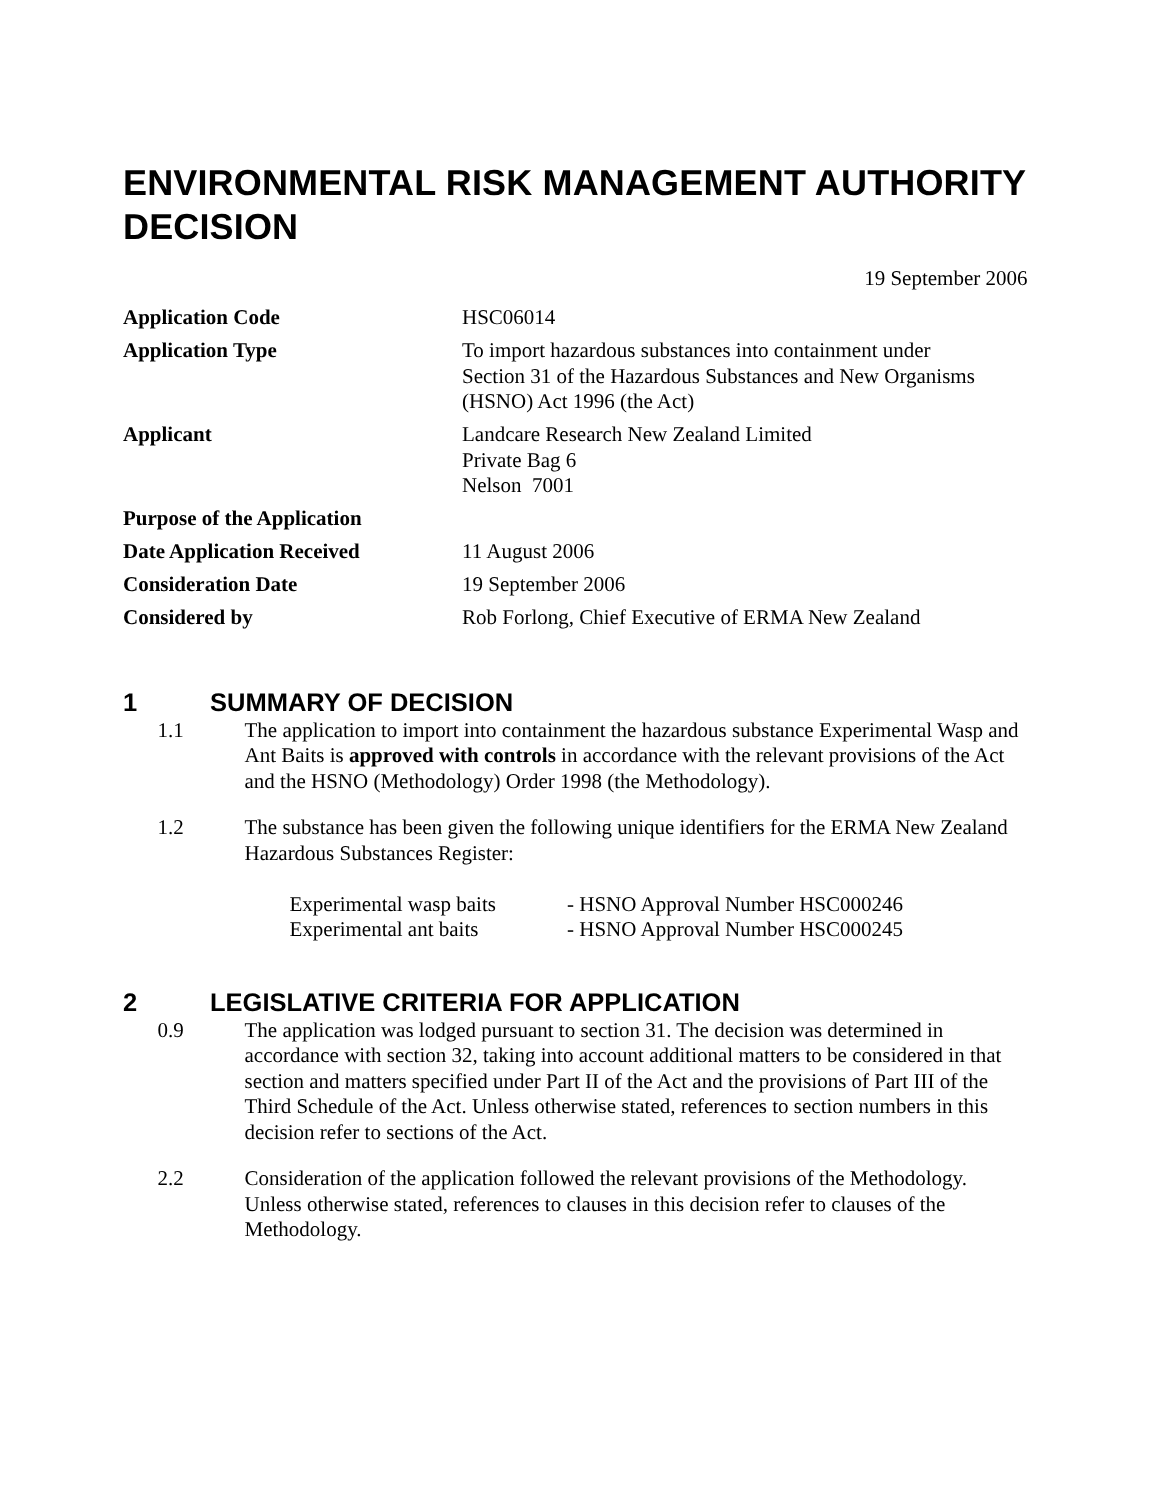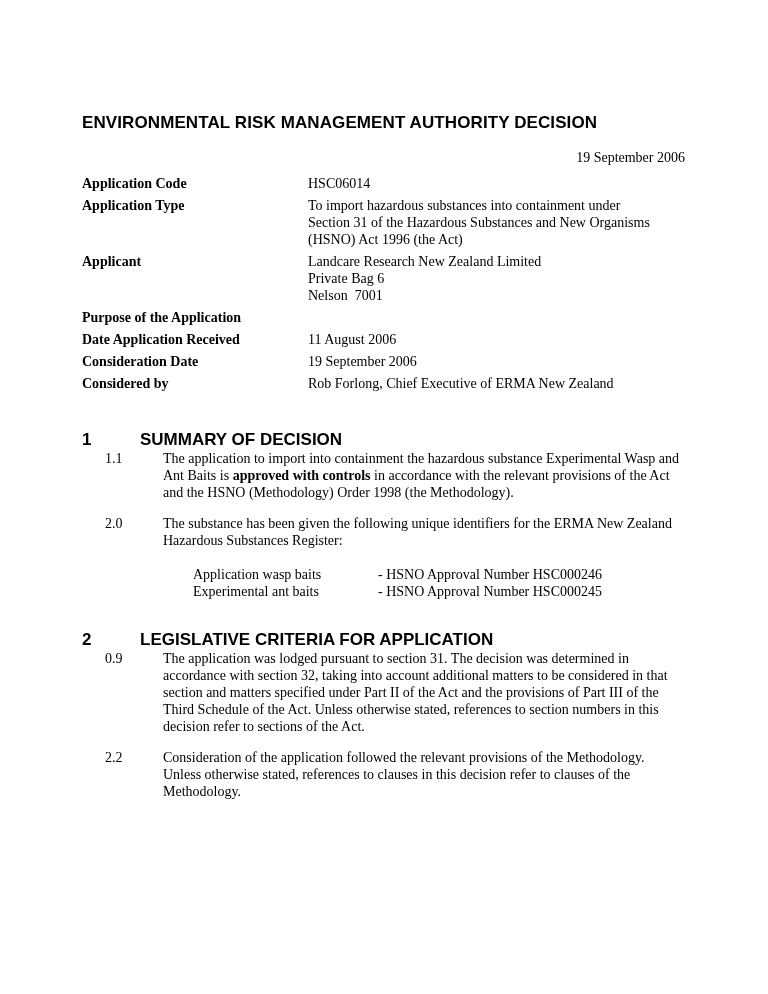--- a/index.html
+++ b/index.html
@@ -13,21 +13,21 @@
     color: #000000;
     font-family: "Liberation Serif", serif;
     font-size: 14px;
     line-height: 17px;
     padding: 108px 83px 0 82px;
     overflow: hidden;
   }
   .doc-title {
     font-family: "Liberation Sans", sans-serif;
     font-weight: bold;
-    font-size: 17px;
+    font-size: 24px;
     line-height: 29px;
     letter-spacing: 0.1px;
   }
   .doc-date {
     text-align: right;
     margin-top: 12px;
   }
   .details { margin-top: 9px; }
   .detail-row { display: flex; margin-bottom: 5px; }
   .detail-label {
@@ -108,27 +108,27 @@
       <span class="section-number">1</span>
       <span class="section-title">SUMMARY OF DECISION</span>
     </div>
 
     <div class="para">
       <span class="para-number">1.1</span>
       <span class="para-text"><span>The application to import into containment the hazardous substance Experimental Wasp and Ant Baits is </span><span class="bold">approved with controls</span><span> in accordance with the relevant provisions of the Act and the HSNO (Methodology) Order 1998 (the Methodology).</span></span>
     </div>
 
     <div class="para">
-      <span class="para-number">2.0</span>
+      <span class="para-number">1.2</span>
       <span class="para-text">The substance has been given the following unique identifiers for the ERMA New Zealand Hazardous Substances Register:</span>
     </div>
 
     <div class="register-list">
       <div class="register-row">
-        <span class="reg-name">Application wasp baits</span>
+        <span class="reg-name">Experimental wasp baits</span>
         <span class="reg-approval">- HSNO Approval Number HSC000246</span>
       </div>
       <div class="register-row">
         <span class="reg-name">Experimental ant baits</span>
         <span class="reg-approval">- HSNO Approval Number HSC000245</span>
       </div>
     </div>
   </div>
 
   <div class="section section-2">

